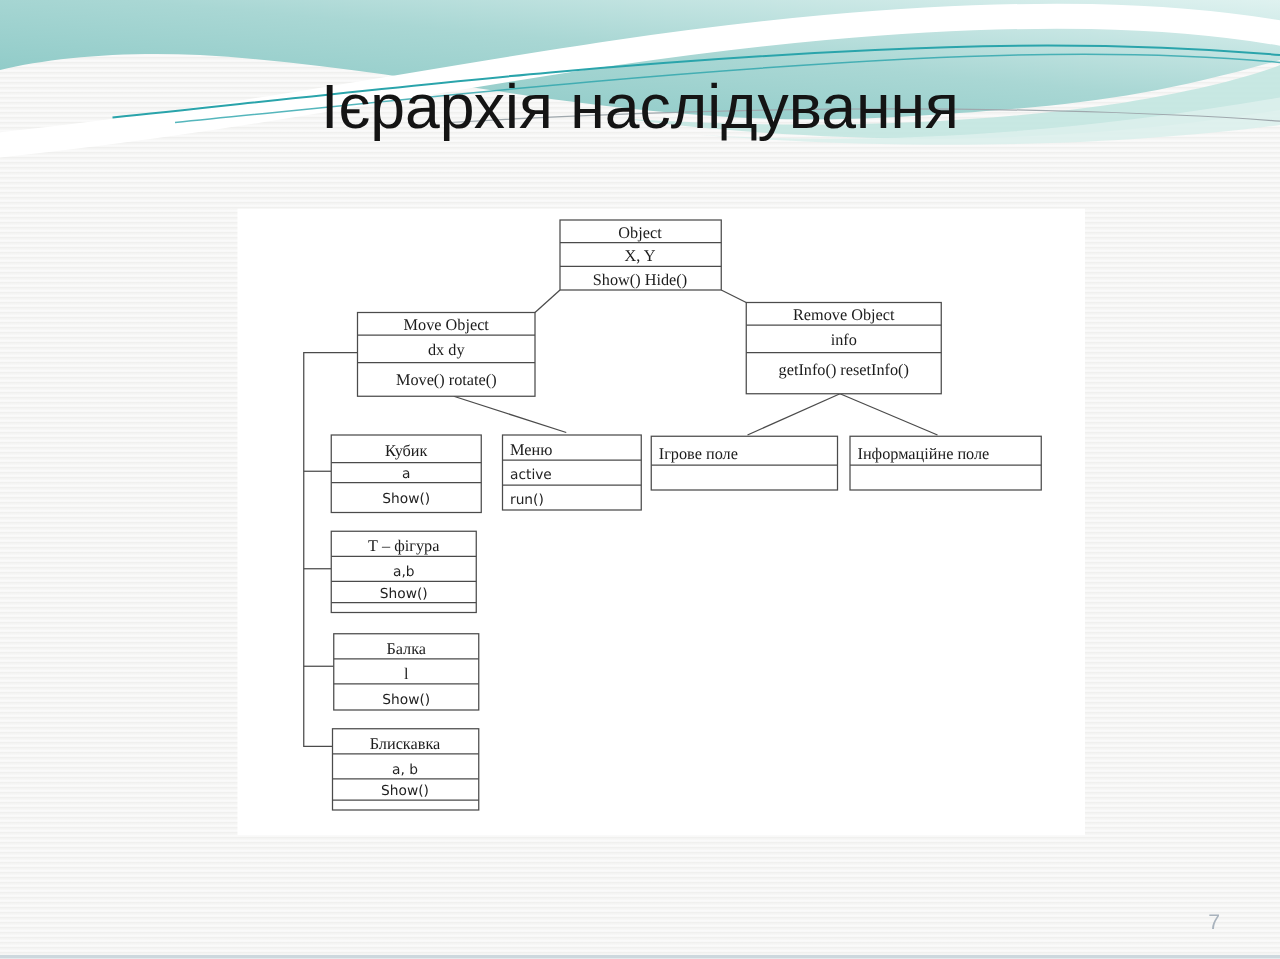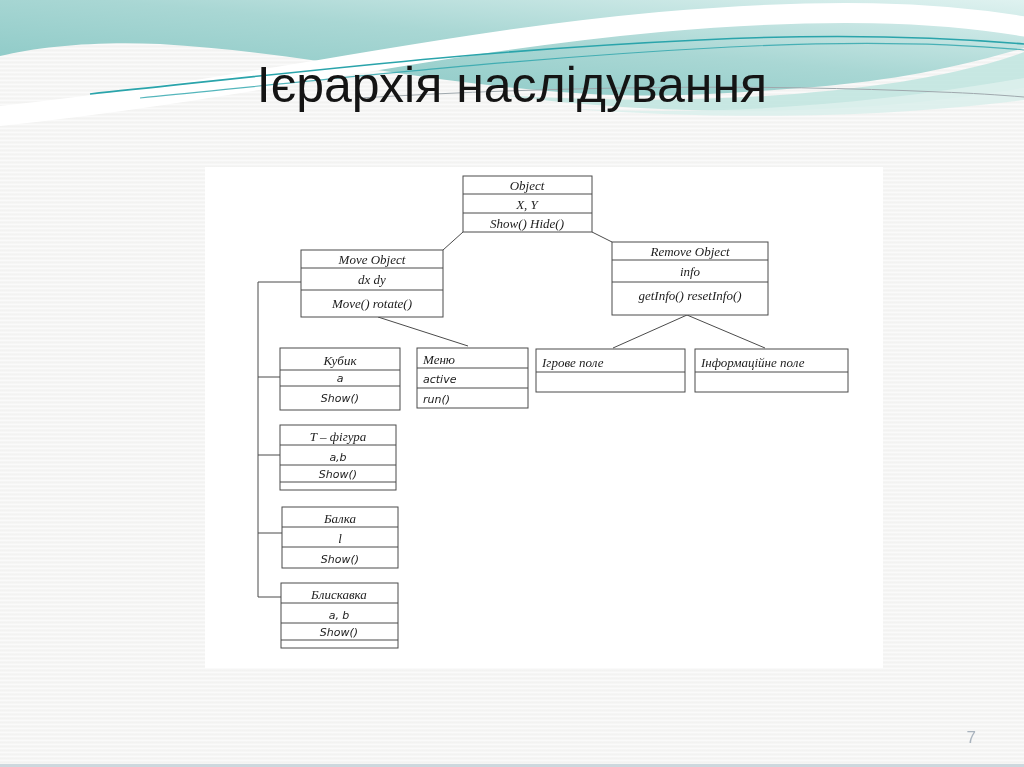--- a/index.html
+++ b/index.html
@@ -15,22 +15,22 @@
   }
   .header-waves{position:absolute;top:0;left:0;z-index:1;}
   .slide-title{
     position:absolute;top:56px;left:0;width:100%;
     text-align:center;z-index:2;
     font-family:"Liberation Sans", sans-serif;
     font-size:50px;font-weight:400;color:#141414;
     letter-spacing:0px;
   }
   .diagram-panel{
-    position:absolute;left:205px;top:167px;width:678px;height:501px;
-    background:#ffffff;z-index:2;font-style:italic;
+    position:absolute;left:190px;top:167px;width:678px;height:501px;
+    background:#ffffff;z-index:2;
   }
   .page-number{
     position:absolute;right:48px;top:728px;z-index:2;
     font-size:17px;color:#a9b3bd;
   }
   .bottom-strip{
     position:absolute;left:0;bottom:0;width:100%;height:3px;
     background:#cdd8de;z-index:3;
   }
   

